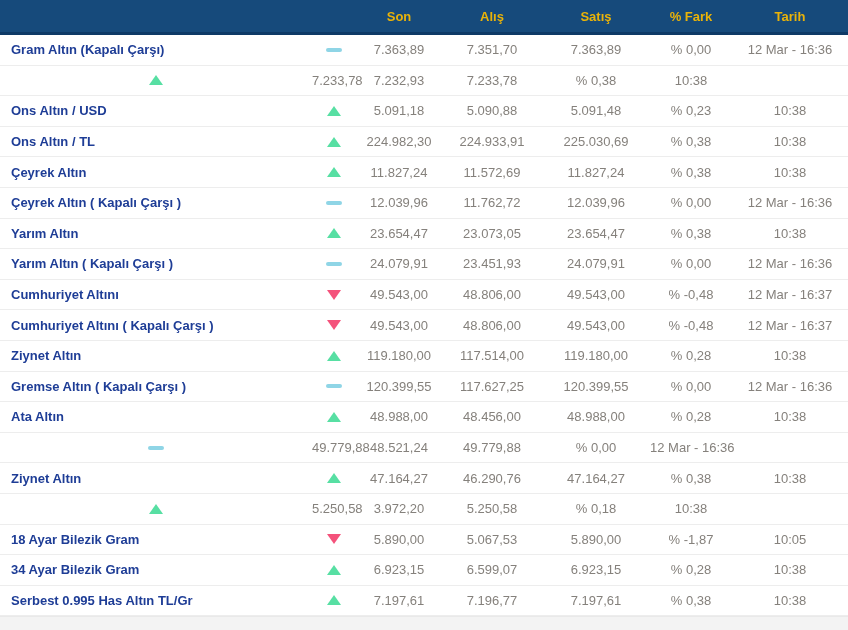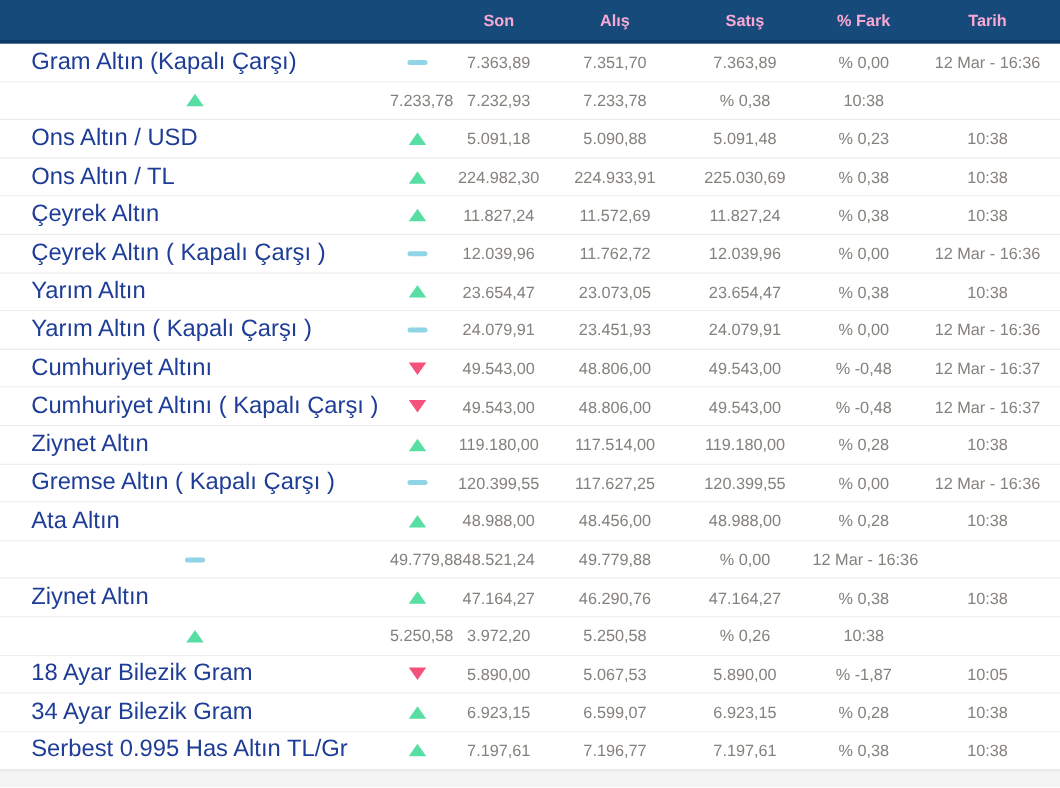--- a/index.html
+++ b/index.html
@@ -14,35 +14,35 @@
     display: grid;
     grid-template-columns: 312px 44px 86px 100px 108px 82px 116px;
     align-items: center;
   }
   .header-row {
     height: 35px;
     background: #164a7b;
     border-bottom: 3px solid #0e3a66;
   }
   .header-cell {
-    color: #f9a8d4;
+    color: #eab308;
     font-size: 13px;
     font-weight: 700;
     text-align: center;
   }
   .data-row {
     height: 30.6px;
     background: #ffffff;
     border-bottom: 1px solid #ededed;
   }
   .cell-name {
-    padding-left: 25px;
+    padding-left: 11px;
     color: #1e3d96;
-    font-size: 19px;
-    font-weight: 400;
+    font-size: 13px;
+    font-weight: 700;
     white-space: nowrap;
     overflow: hidden;
   }
   .cell-val {
     text-align: center;
     color: #85817c;
     font-size: 13px;
     white-space: nowrap;
   }
   .trend-wrap { display: flex; justify-content: center; align-items: center; }
@@ -248,21 +248,21 @@
     <div class="cell-val">% 0,38</div>
     <div class="cell-val">10:38</div>
   </div>
       <div class="grid-row data-row">
     <div class="trend-wrap">
       <span class="tri-up"></span>
     </div>
     <div class="cell-val">5.250,58</div>
     <div class="cell-val">3.972,20</div>
     <div class="cell-val">5.250,58</div>
-    <div class="cell-val">% 0,26</div>
+    <div class="cell-val">% 0,18</div>
     <div class="cell-val">10:38</div>
   </div>
       <div class="grid-row data-row">
     <div class="cell-name">18 Ayar Bilezik Gram</div>
     <div class="trend-wrap">
       <span class="tri-down"></span>
     </div>
     <div class="cell-val">5.890,00</div>
     <div class="cell-val">5.067,53</div>
     <div class="cell-val">5.890,00</div>

